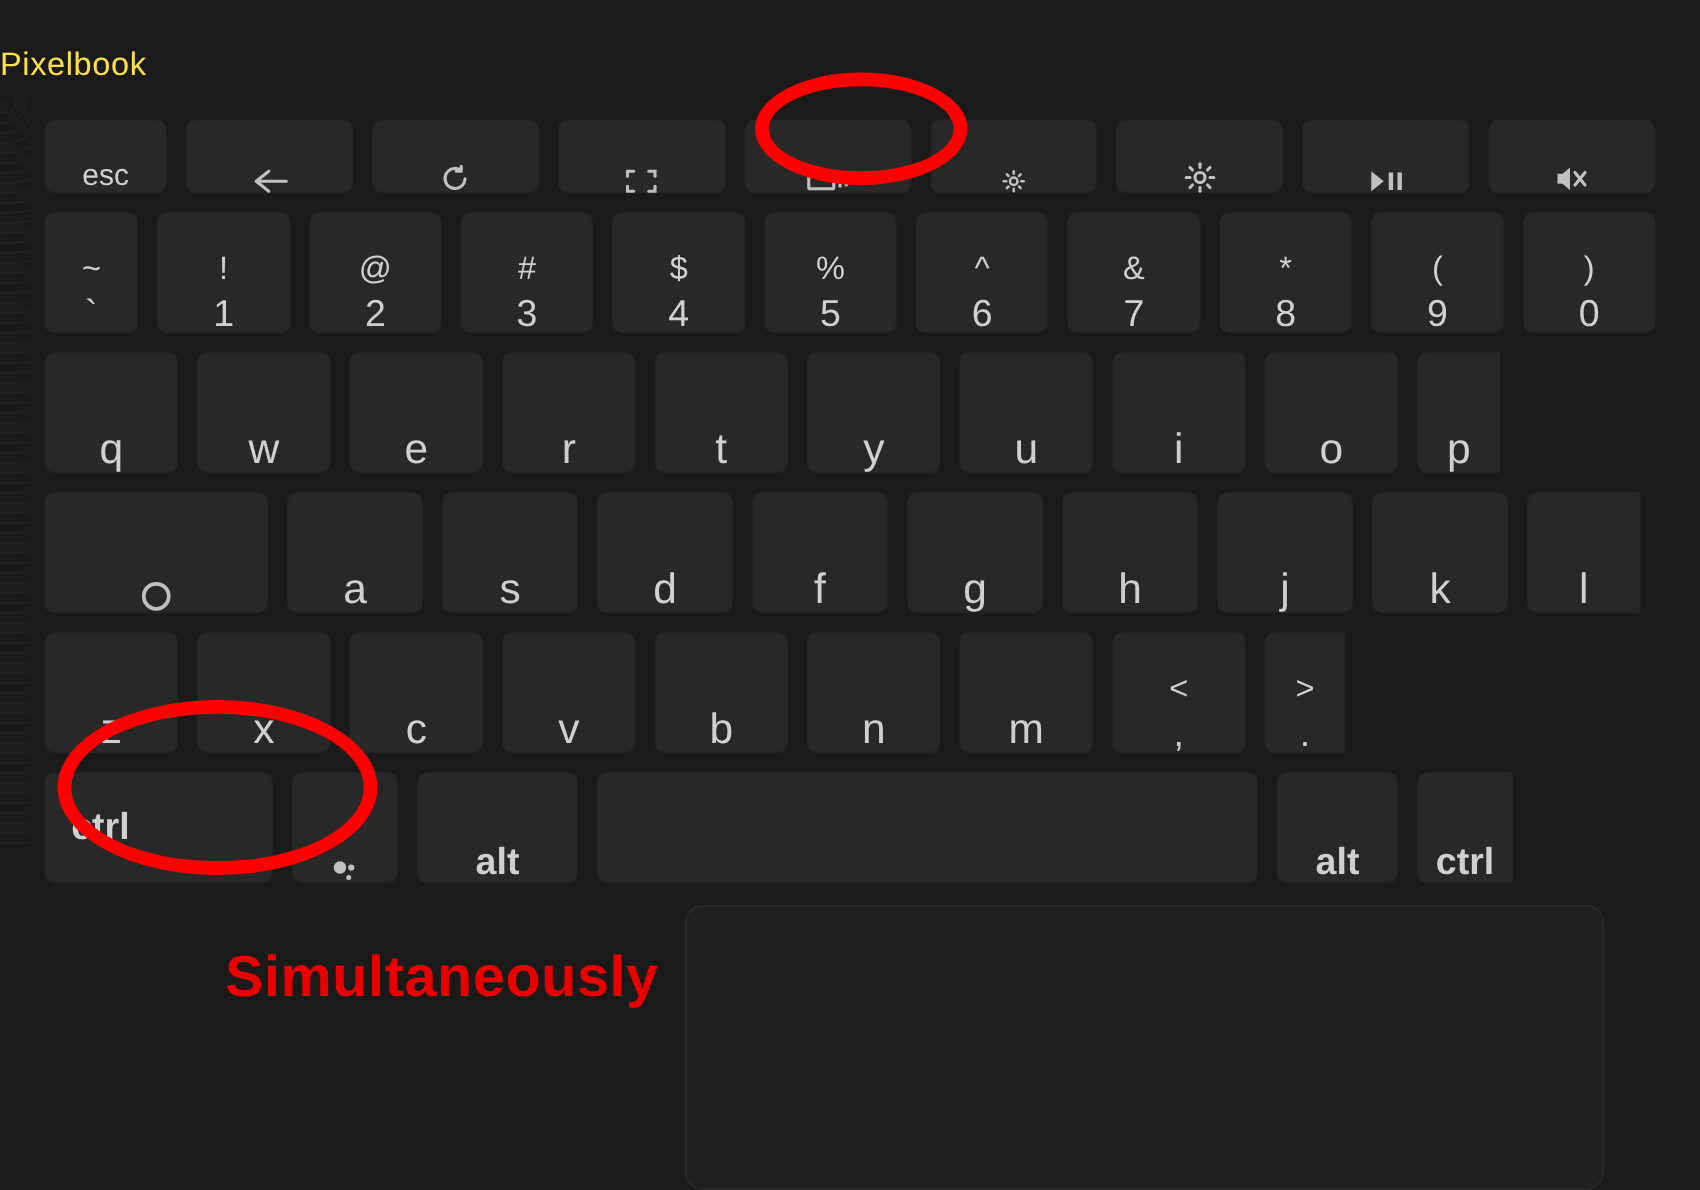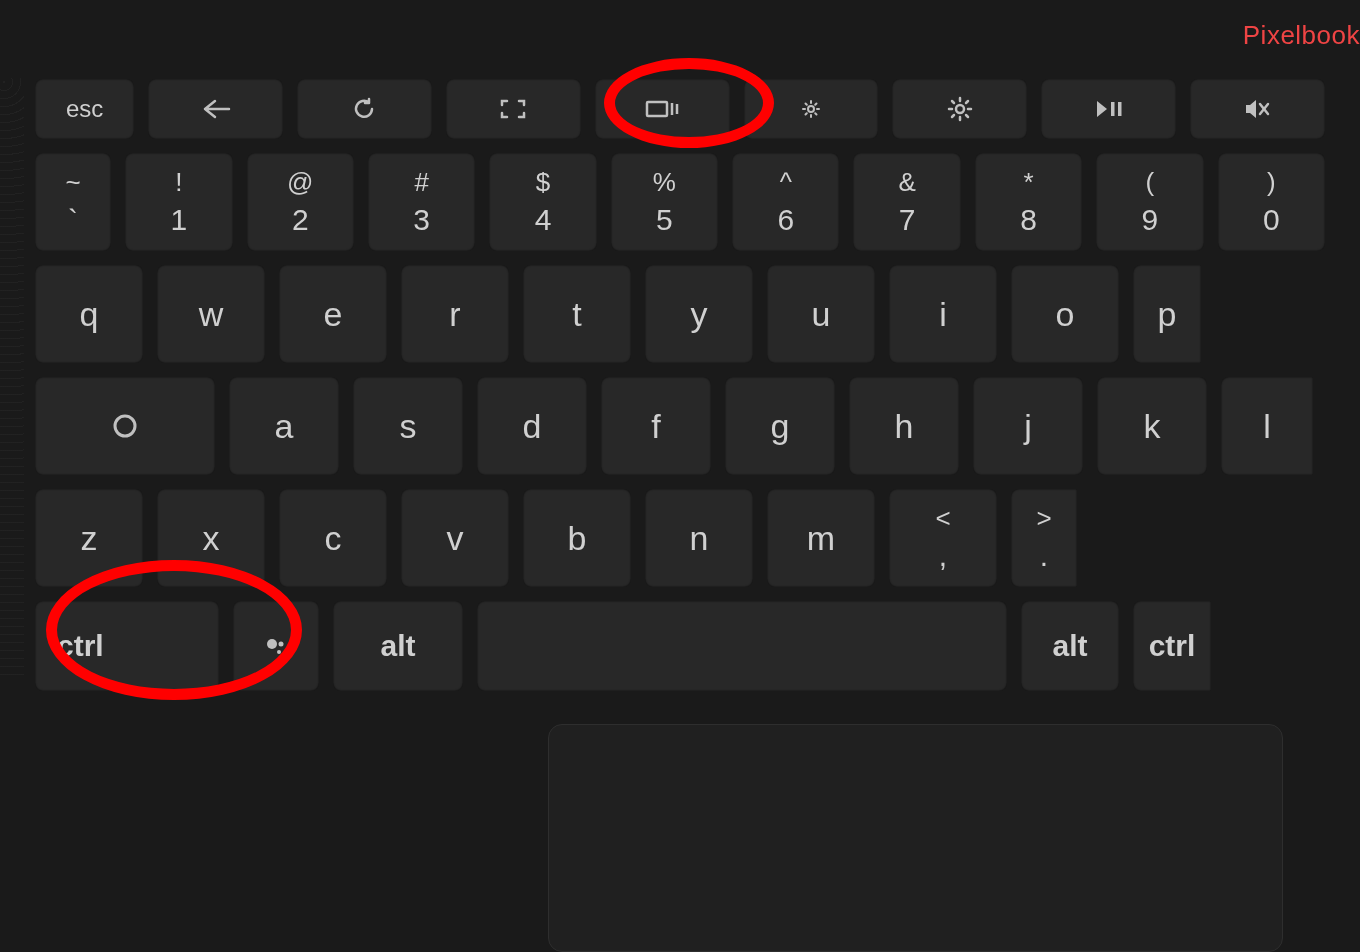--- a/index.html
+++ b/index.html
@@ -10,45 +10,45 @@
   height: 952px;
   position: relative;
   overflow: hidden;
 }
 .keyboard-wrap {
   position: absolute;
   top: 0; left: 0; right: 0;
   padding: 0;
 }
 .brand {
-  text-align: right;
-  color: #ef4444;
+  text-align: left;
+  color: #fde047;
   font-size: 26px;
   font-weight: 400;
   letter-spacing: 0.5px;
-  margin-top: 20px;
+  margin-top: 36px;
   margin-bottom: 18px;
 }
 .keyboard {
   width: 1290px;
   margin: 0 auto;
   padding: 10px 0;
 }
 .row {
   display: flex;
   gap: 14px;
   margin-bottom: 14px;
 }
 .key {
   background: #282828;
   border-radius: 8px;
   display: flex;
   flex-direction: column;
   align-items: center;
-  justify-content: center;
+  justify-content: flex-end;
   color: #d0d0d0;
   font-size: 30px;
   font-weight: 400;
   position: relative;
   box-shadow: inset 0 0 2px rgba(0,0,0,0.8);
 }
 .key.func { height: 60px; font-size: 24px; }
 .key.num { height: 98px; }
 .key.letter { height: 98px; font-size: 34px; }
 .key.bottom { height: 90px; font-size: 30px; font-weight: bold; }
@@ -394,13 +394,14 @@
 
   </div>
 </div>
 
 <div class="trackpad"></div>
 
 <div class="circle-red" style="left:604px; top:58px; width:170px; height:90px;"></div>
 <div class="circle-red" style="left:46px; top:560px; width:256px; height:140px;"></div>
 
 <div class="anno" style="left:180px; top:752px;">
+  <div>Simultaneously</div>
 </div>
 
 </body></html>

